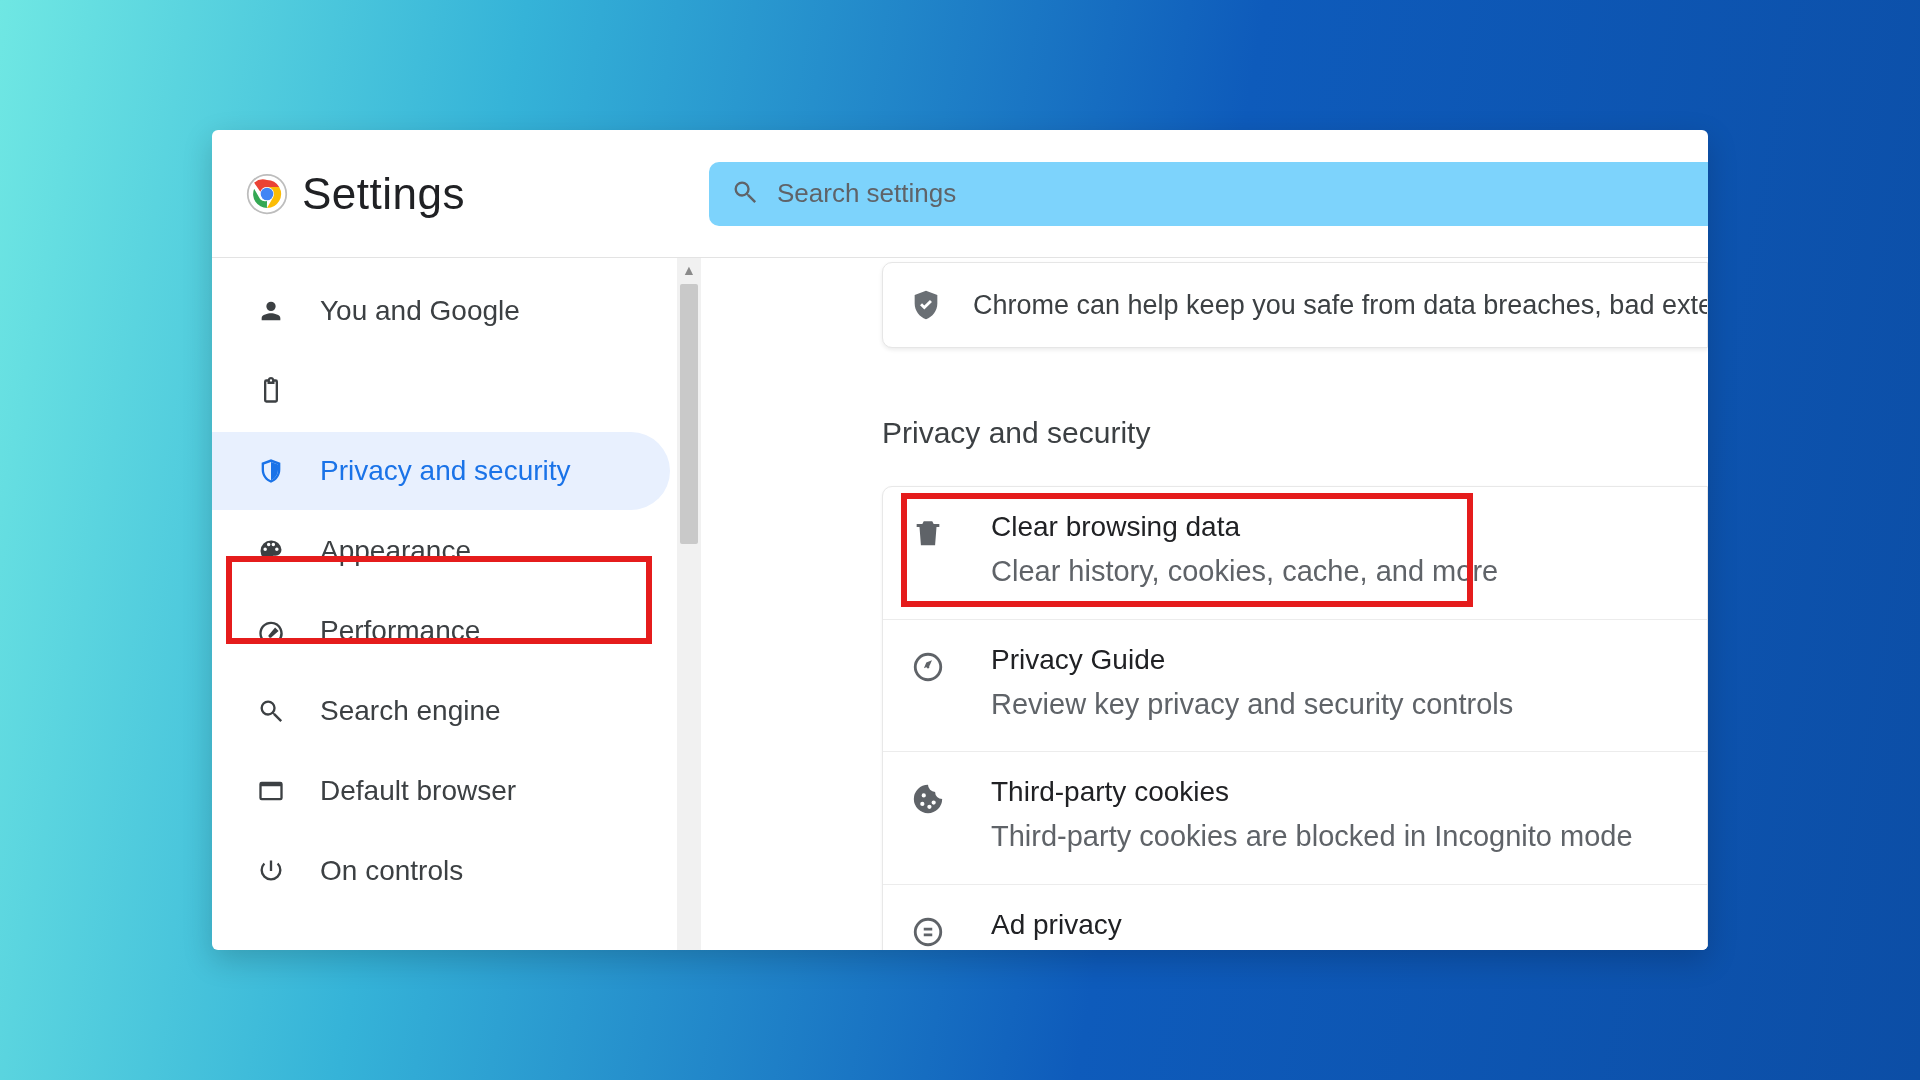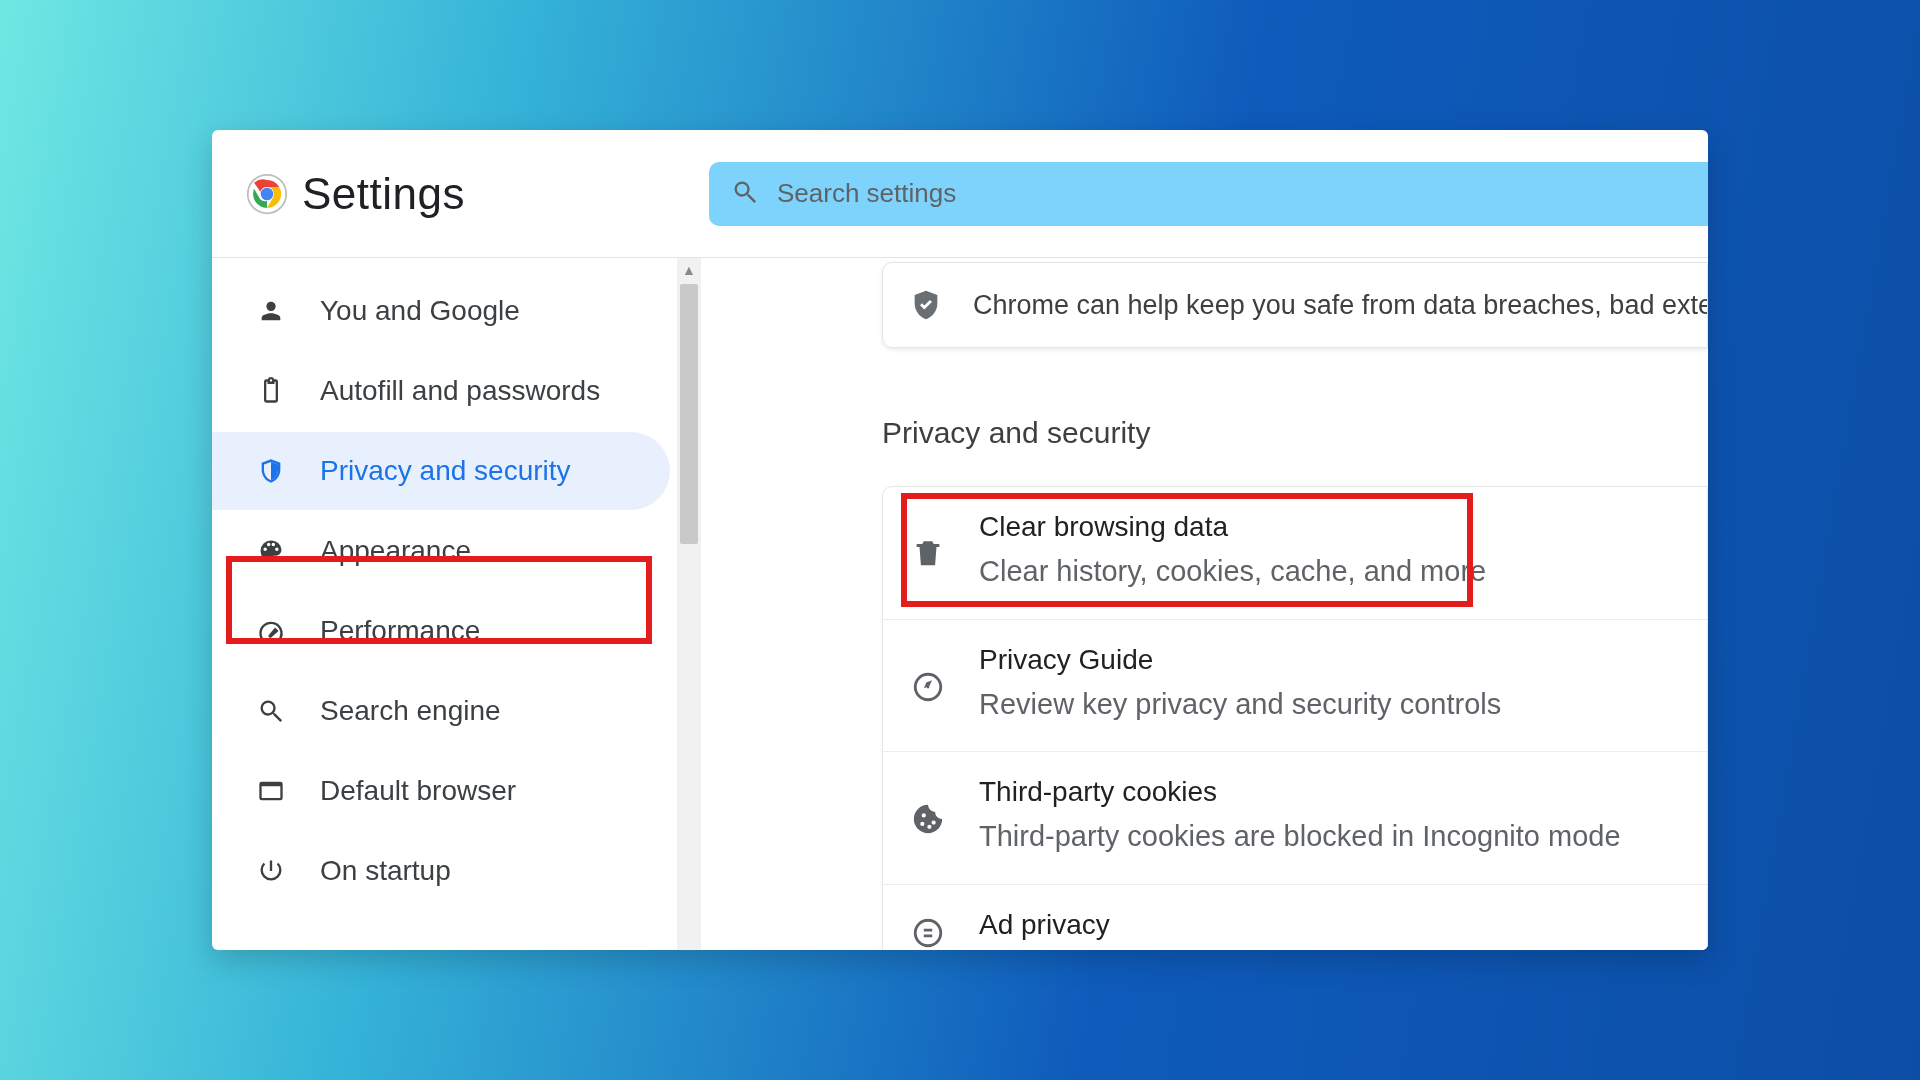--- a/index.html
+++ b/index.html
@@ -173,22 +173,22 @@
     right: 0;
     top: 228px;
     background: #ffffff;
     border: 1px solid #e8e8e8;
     box-shadow: 0 1px 3px rgba(0,0,0,0.06);
     border-radius: 10px 0 0 10px;
     overflow: hidden;
   }
   .card {
     display: flex;
-    align-items: center;
-    gap: 34px;
+    align-items: flex-start;
+    gap: 46px;
     padding: 24px 28px 28px 28px;
     border-top: 1px solid #ececec;
     position: relative;
     cursor: pointer;
   }
   .card:first-child { border-top: none; }
   .card .cico { width: 34px; height: 34px; flex: 0 0 34px; margin-top: 6px; }
   .card .cico svg { width: 100%; height: 100%; fill: #5f6368; }
   .card .ctit { font-size: 28px; color: #202124; margin-bottom: 10px; }
   .card .csub { font-size: 29px; color: #5f6368; line-height: 1.3; }
@@ -241,21 +241,20 @@
           </span>
           <span class="lbl">You and Google</span>
         </div>
 
         <div class="sb-item">
           <span class="ico">
             <svg viewBox="0 0 24 24">
                 <path d="M16 2h-1.2A3 3 0 0 0 12 0a3 3 0 0 0-2.8 2H8a2 2 0 0 0-2 2v16a2 2 0 0 0 2 2h8a2 2 0 0 0 2-2V4a2 2 0 0 0-2-2zm-4 0a1 1 0 1 1-1 1 1 1 0 0 1 1-1zm4 18H8V4h1v2h6V4h1z"></path>
               </svg>
           </span>
-          <span class="lbl">Autofill and passwords</span>
         </div>
 
         <div class="sb-item active">
           <span class="ico">
             <svg viewBox="0 0 24 24">
                 <path d="M12 2 4 5v6c0 5 3.4 9.7 8 11 4.6-1.3 8-6 8-11V5l-8-3zm0 2.2 6 2.2V11c0 4-2.6 7.8-6 9-3.4-1.2-6-5-6-9V6.4l6-2.2z"></path>
                 <path d="M12 4.2V20c3.4-1.2 6-5 6-9V6.4l-6-2.2z"></path>
               </svg>
           </span>
           <span class="lbl">Privacy and security</span>
@@ -296,21 +295,21 @@
           </span>
           <span class="lbl">Default browser</span>
         </div>
 
         <div class="sb-item">
           <span class="ico">
             <svg viewBox="0 0 24 24">
                 <path d="M11 3h2v9h-2zM7 6.3 5.6 4.9A9 9 0 1 0 18.4 4.9L17 6.3a7 7 0 1 1-10 0z"></path>
               </svg>
           </span>
-          <span class="lbl">On startup</span>
+          <span class="lbl">On controls</span>
         </div>
 
         <div class="sb-hl"></div>
       </div>
 
       <div class="sb-scroll-track">
         <div class="sb-scroll-arrow">▲</div>
         <div class="sb-scroll-thumb"></div>
       </div>
     </div>

